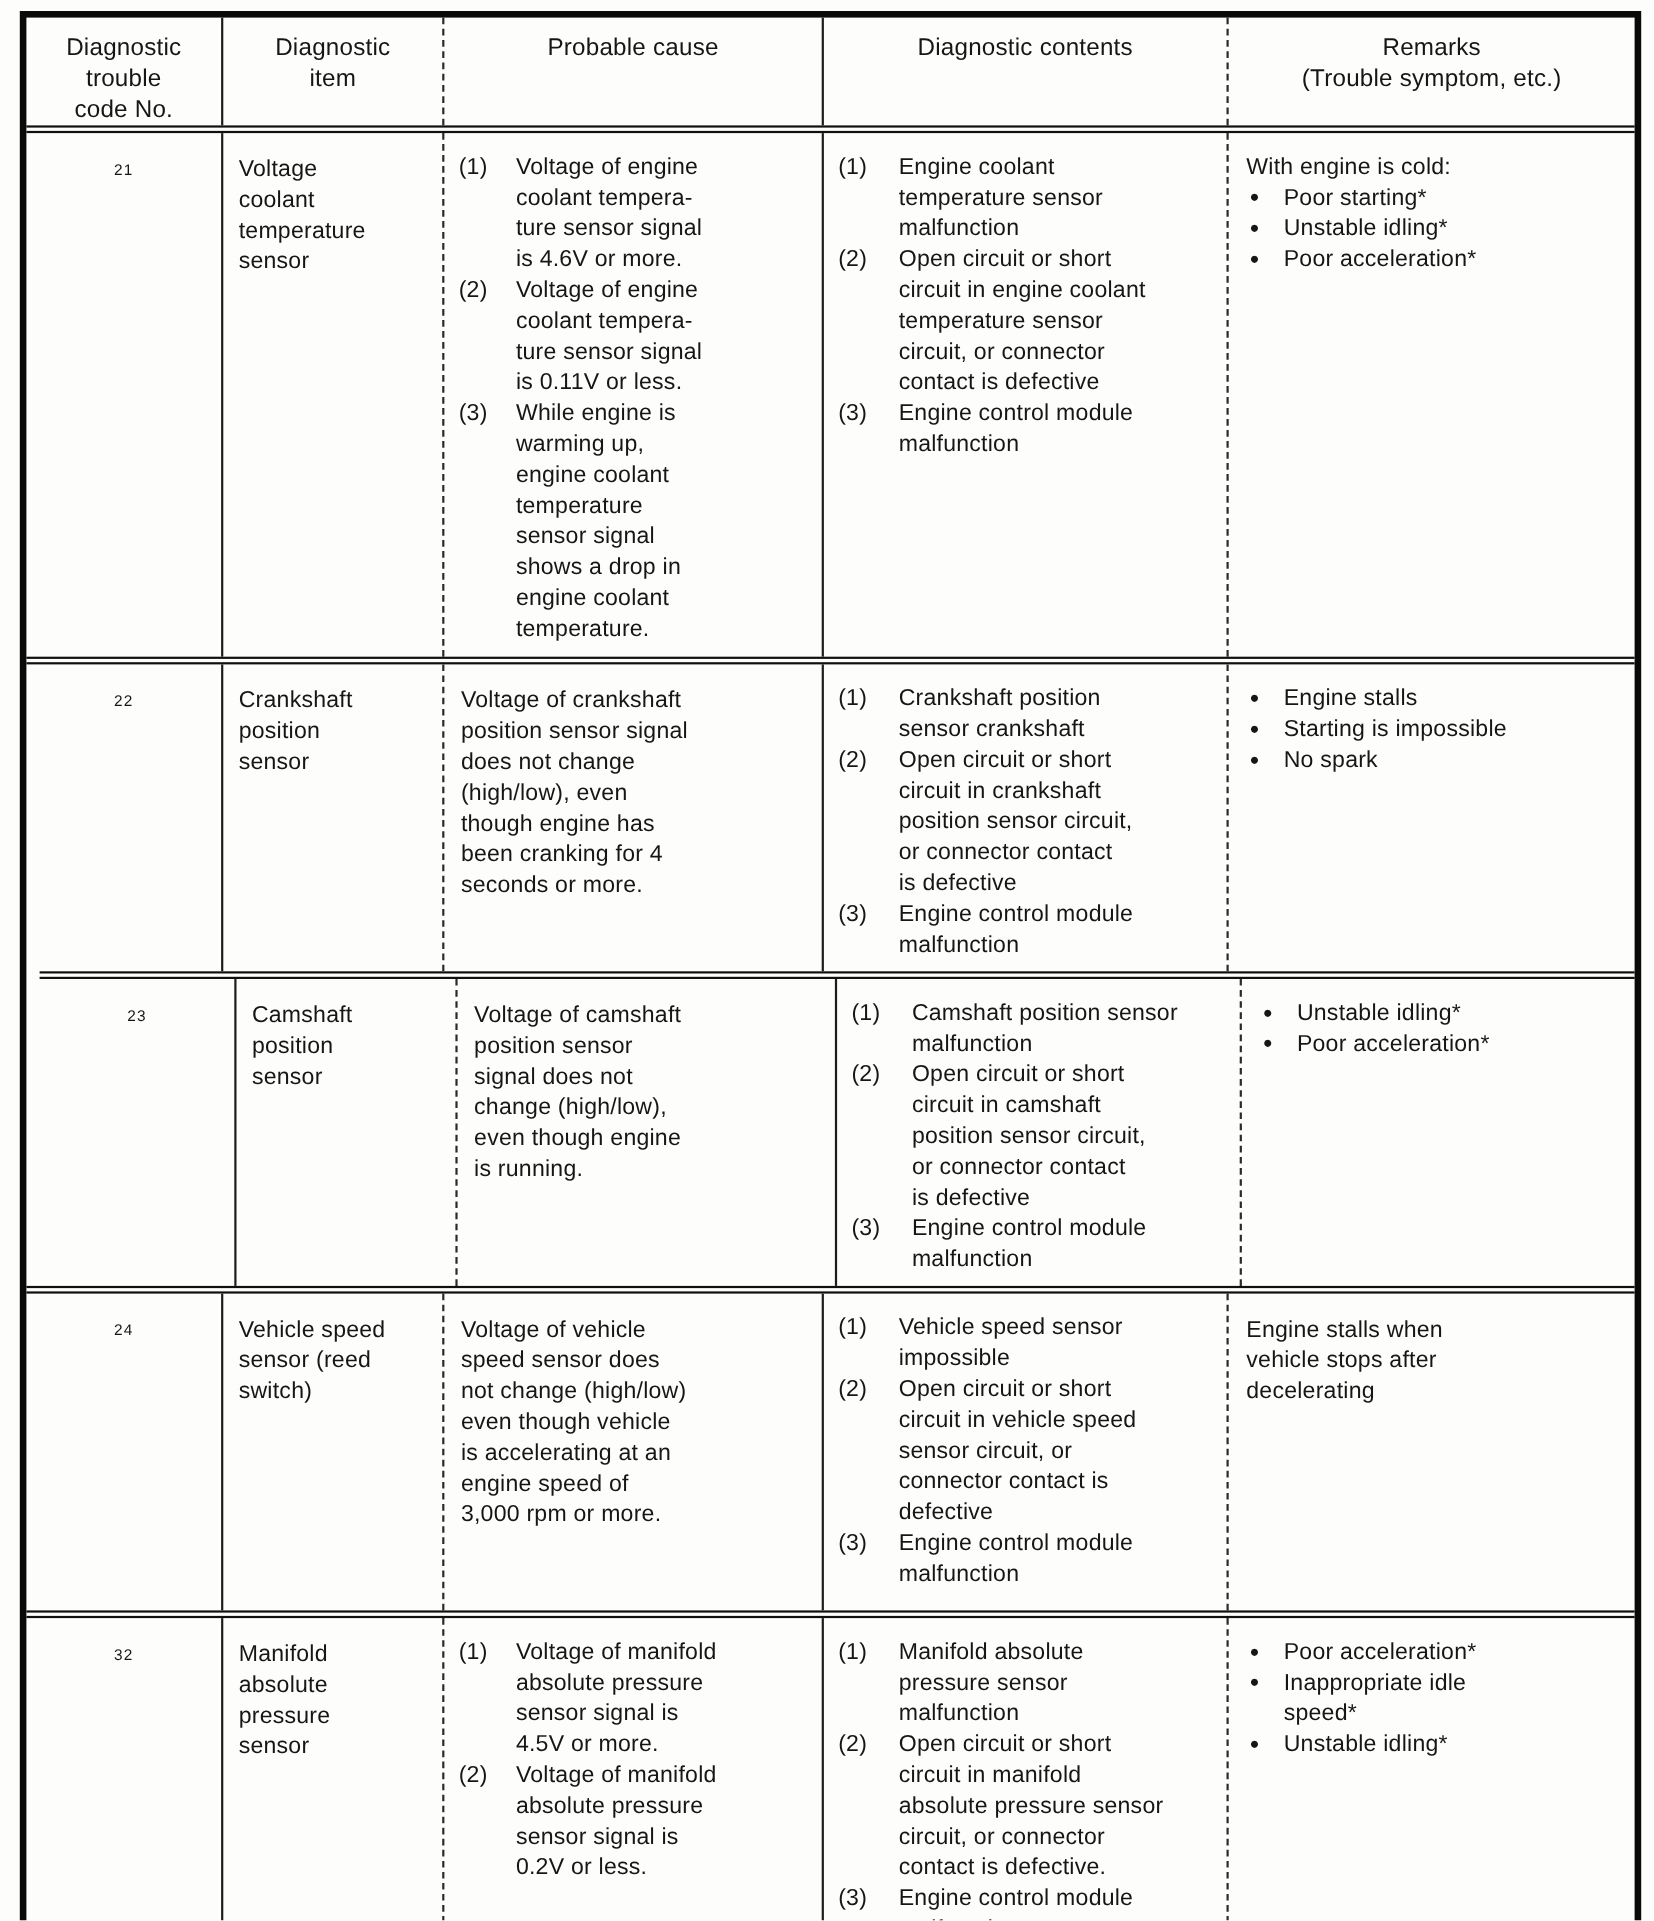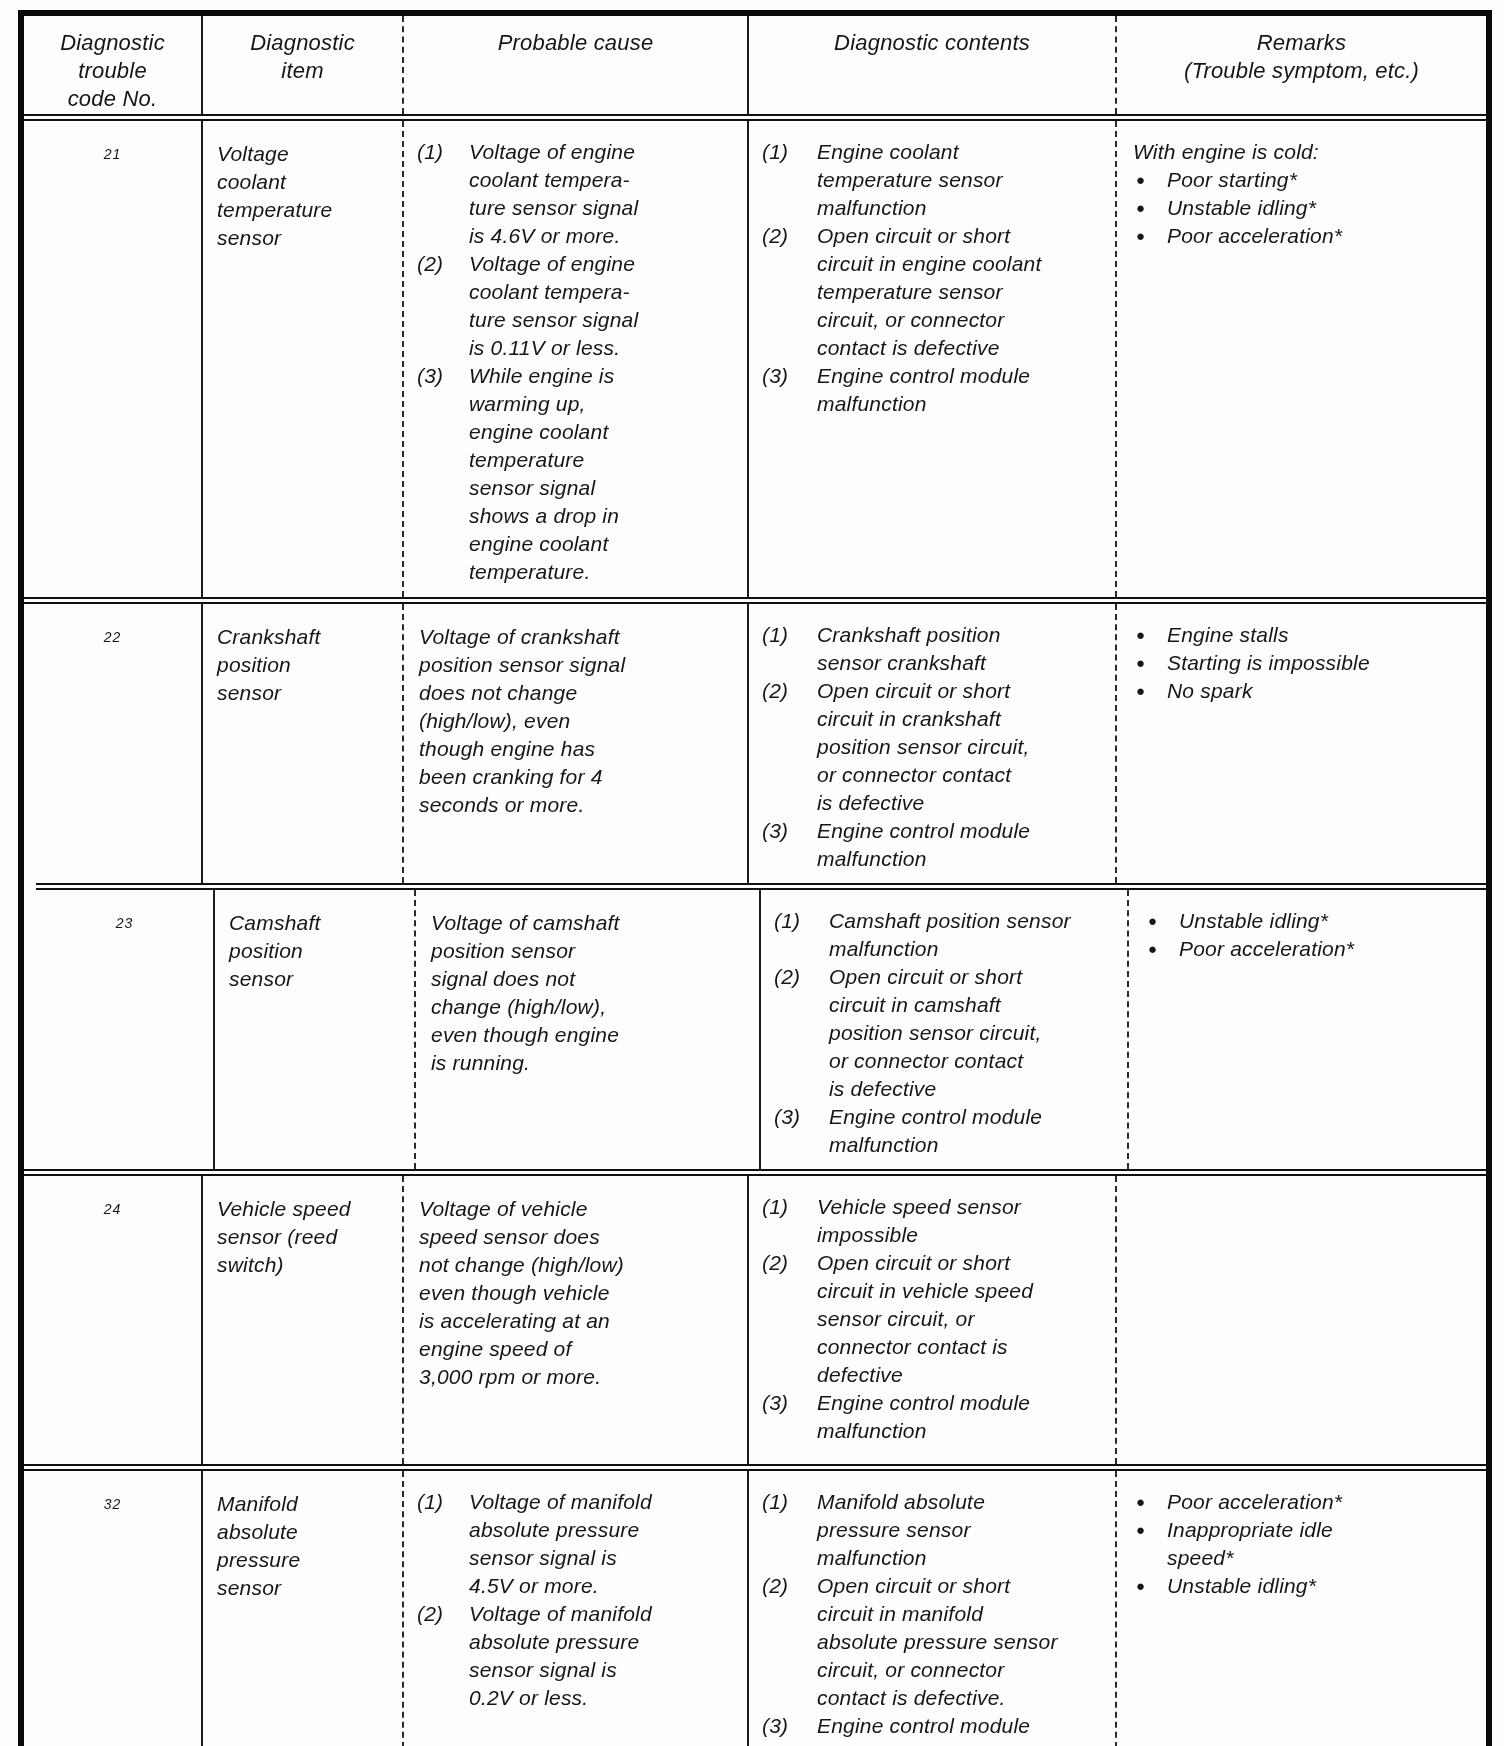--- a/index.html
+++ b/index.html
@@ -29,21 +29,20 @@
     grid-template-columns: 179px 201px 345px 368px 1fr;
   }
   .trow + .trow {
     border-top: 7px double #101010;
   }
   .cell {
     border-right: 2px solid #1c1c1c;
     font-size: 21px;
     line-height: 28px;
     letter-spacing: 0.2px;
-    font-style: italic;
   }
   .cell:nth-child(2), .cell:nth-child(4) {
     border-right-style: dashed;
     border-right-color: #2a2a2a;
   }
   .cell:nth-child(5) { border-right: none; }
   .pre { white-space: pre-line; }
 
   
   .r-header { min-height: 98px; }
@@ -301,20 +300,23 @@
 sensor circuit, or
 connector contact is
 defective</span>
         </div>
         <div class="numitem">
           <span class="no">(3)</span>
           <span class="pre">Engine control module
 malfunction</span>
         </div>
       </div>
+      <div class="cell remarks-plain pre">Engine stalls when
+vehicle stops after
+decelerating</div>
     </div>
 
     <div class="trow r-32">
       <div class="cell code">
         <span>32</span>
       </div>
       <div class="cell item pre">Manifold
 absolute
 pressure
 sensor</div>

